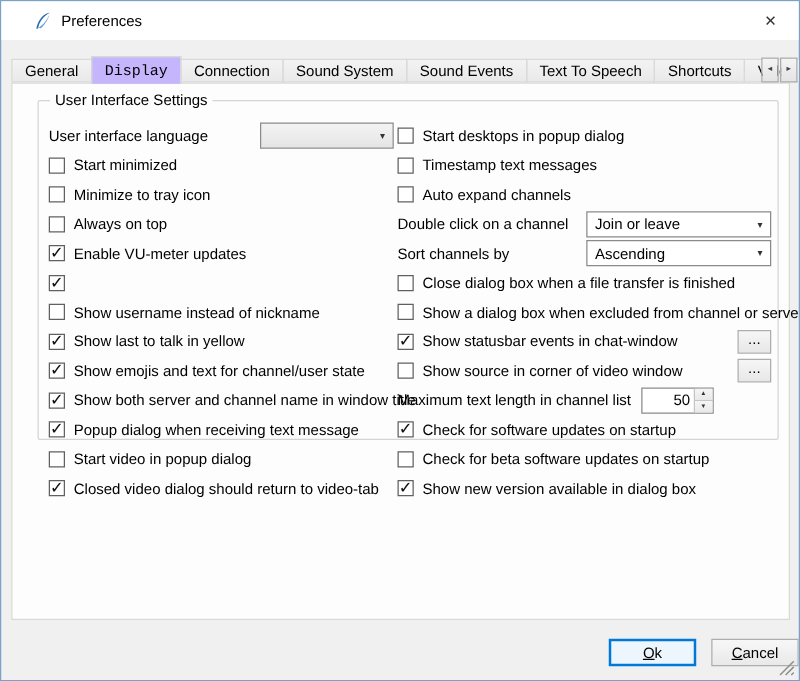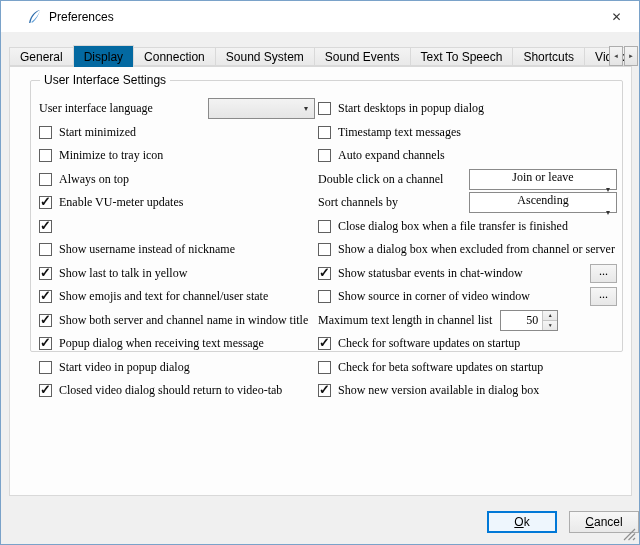--- a/index.html
+++ b/index.html
@@ -29,22 +29,22 @@
     position:absolute; top:44px; left:8px; height:21px;
     display:flex; align-items:flex-end; z-index:2;
   }
   .tab {
     height:19px; padding:0 10px; display:flex; align-items:center;
     background:linear-gradient(#f3f3f3,#e9e9e9);
     border:1px solid #d9d9d9; margin-right:-1px;
     white-space:nowrap;
   }
   .tab.active {
-    height:22px; margin-bottom:-1px; background:#0369a1;
-    border-bottom:none; z-index:3; position:relative;
+    height:22px; margin-bottom:-1px; background:#c4b5fd;
+    border-bottom:none; z-index:3; position:relative;font-family:Liberation Mono, monospace;
   }
   .tabscroll { position:absolute; top:45px; right:1px; display:flex; z-index:5; }
   .tsbtn {
     width:14px; height:20px; margin-left:1px;
     border:1px solid #adadad; background:linear-gradient(#f4f4f4,#e4e4e4);
     display:flex; align-items:center; justify-content:center;
     font-size:6px; color:#444;
   }
   
   .pane {
@@ -57,39 +57,38 @@
   }
   .group-title {
     position:absolute; top:-8px; left:9px; background:#fdfdfd; padding:0 4px;
   }
   .col { position:absolute; top:19px; display:flex; flex-direction:column; }
   .col-left  { left:8px;  width:276px; }
   .col-right { left:287px; right:5px; }
   .row {
     display:flex; align-items:center; height:17px; margin-bottom:6.5px;
     white-space:nowrap;
-    font-family:Liberation Serif, serif;
   }
   .lbl { display:inline-block; }
   
   .cb {
     flex:none; width:13px; height:13px; border:1px solid #606060;
     background:#fff; margin-right:7px; position:relative;
   }
   .cb[data-checked="true"]::after {
     content:"✓"; position:absolute; left:0; top:-3px;
     font-size:13px; font-weight:700; color:#111;
   }
   
   .combo {
     height:21px; border:1px solid #8a8a8a; background:#fff;
     display:flex; align-items:center; padding:0 6px; flex:none;
   }
   .combo .arrow { margin-left:auto; font-size:8px; color:#333; padding-left:8px; }
-  .combo.wide { width:148px; margin-left:auto;flex-direction:column; }
+  .combo.wide { width:148px; margin-left:auto; }
   .combo.lang { width:107px; margin-left:auto; background:linear-gradient(#f3f3f3,#e5e5e5); }
   
   .dots-btn {
     margin-left:auto; width:27px; height:19px; flex:none;
     border:1px solid #adadad; background:linear-gradient(#f6f6f6,#e7e7e7);
     display:flex; align-items:center; justify-content:center;
     font-size:12px; line-height:8px; padding-bottom:5px; color:#000;
   }
   
   .spin {

